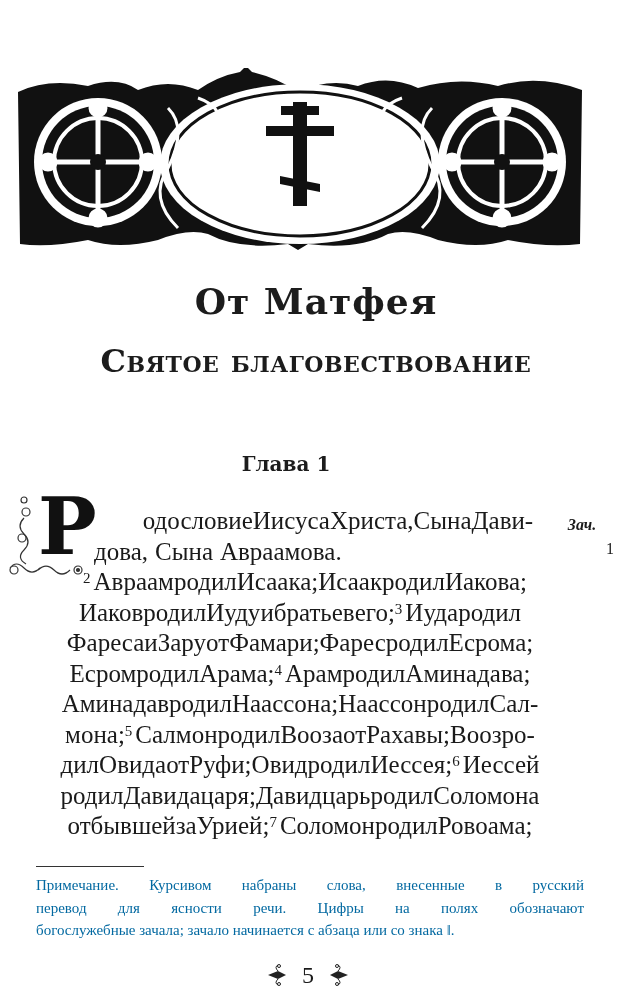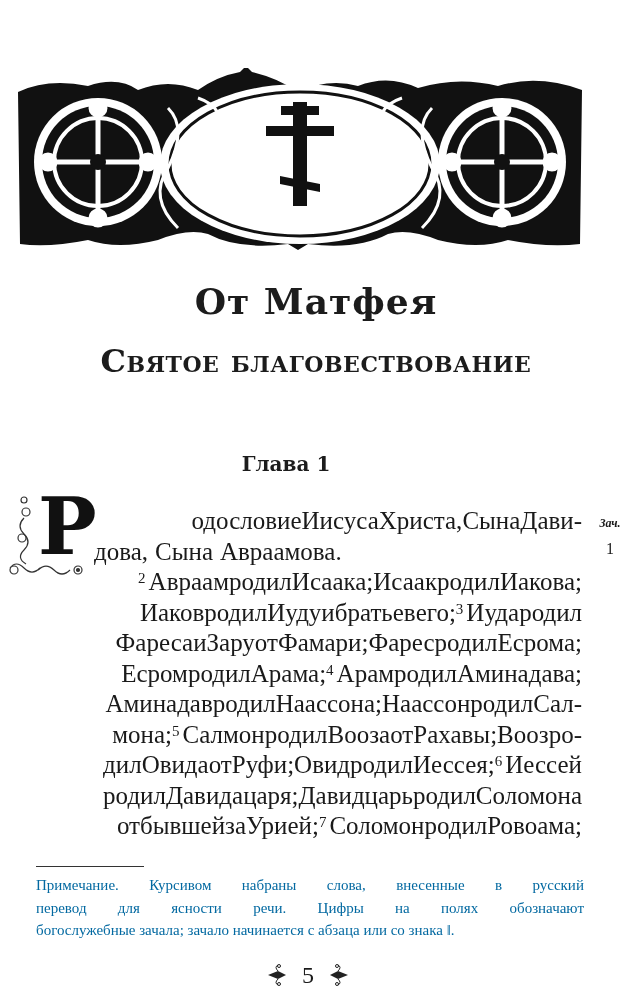--- a/index.html
+++ b/index.html
@@ -17,30 +17,30 @@
     font-family:"DejaVu Serif",serif; font-weight:bold; font-size:32px; letter-spacing:0.5px; color:#1c1c1c;
     font-variant:small-caps;
   }
   .chapter {
     position:absolute; left:0; width:572px; top:452px; text-align:center;
     font-family:"DejaVu Serif",serif; font-weight:bold; font-size:20px; color:#1c1c1c;
   }
   .text {
     position:absolute; left:18px; width:564px; font-size:25px; line-height:30.5px; color:#1a1a1a;
   }
-  .line { white-space:nowrap; display:flex; justify-content:flex-end; height:30.5px; }
+  .line { white-space:nowrap; display:flex; justify-content:center; height:30.5px; }
   .line.last { justify-content:flex-start;text-align:center; }
   .line.first-two { margin-left:76px; }
   sup { font-size:15px; vertical-align:top; position:relative; top:-4px; margin-right:3px; }
   .dropcap-wrap { position:absolute; left:4px; top:494px; width:80px; height:80px; }
   .dropcap {
     position:absolute; left:34px; top:-6px; font-family:"DejaVu Serif",serif; font-weight:bold;
     font-size:78px; line-height:78px; color:#111;
   }
-  .margin-note { position:absolute; left:590px; top:516px; width:40px; text-align:center; font-style:italic; font-weight:bold; font-size:12px; }
+  .margin-note { position:absolute; left:562px; top:516px; width:40px; text-align:center; font-style:italic; font-weight:bold; font-size:16px; }
   .margin-num { position:absolute; left:590px; top:540px; width:40px; text-align:center; font-size:16px; }
   .rule { position:absolute; left:36px; top:866px; width:108px; border-top:1px solid #333; }
   .footnote { position:absolute; left:36px; top:874px; width:548px; font-size:15px; line-height:22.5px; color:#0369a1; text-align:justify; }
   .fn-line { display:flex; justify-content:space-between; white-space:nowrap; }
   .fn-line.last { justify-content:flex-start; }
   .pagenum-wrap { position:absolute; left:256px; top:960px; width:104px; height:30px; display:flex; align-items:center; justify-content:center; gap:14px; }
   .pagenum { font-size:24px; }
   .orn { width:22px; height:22px; }
 </style>
 </head>

